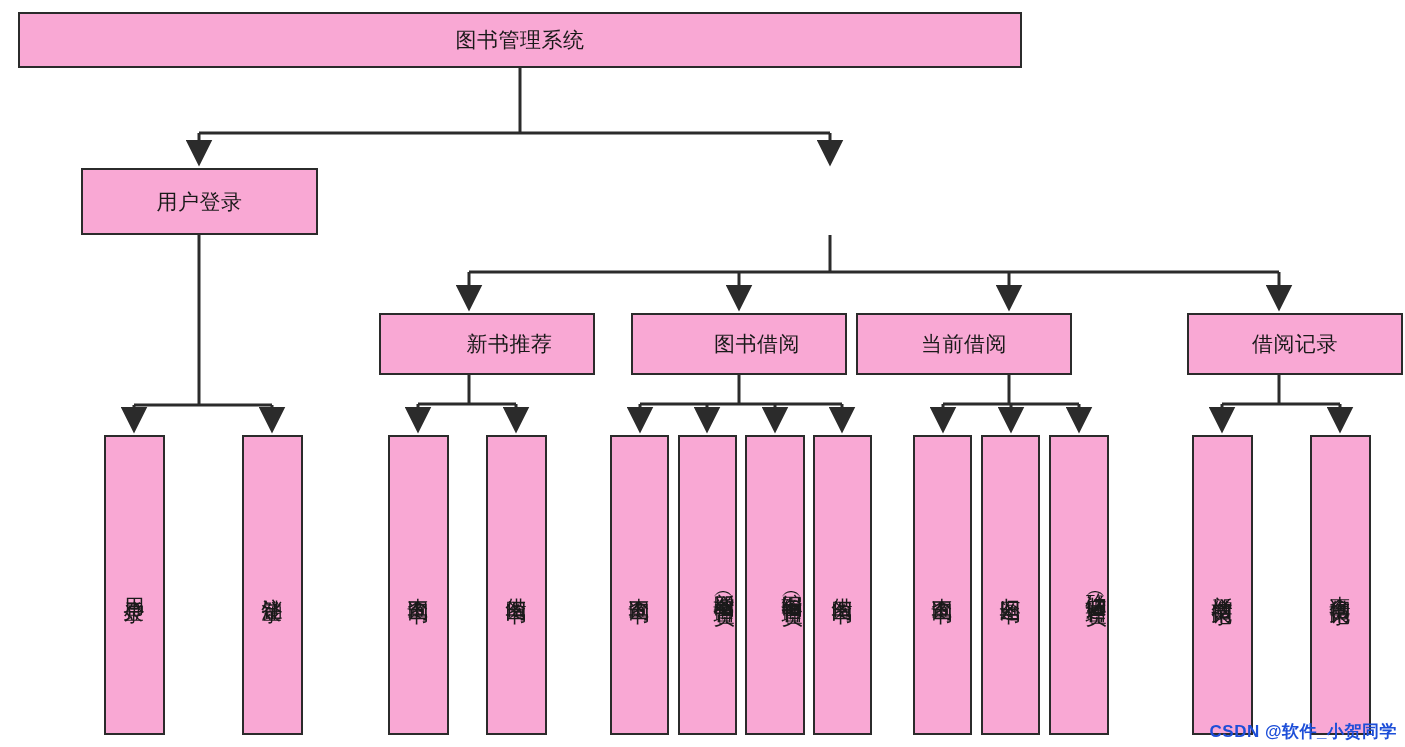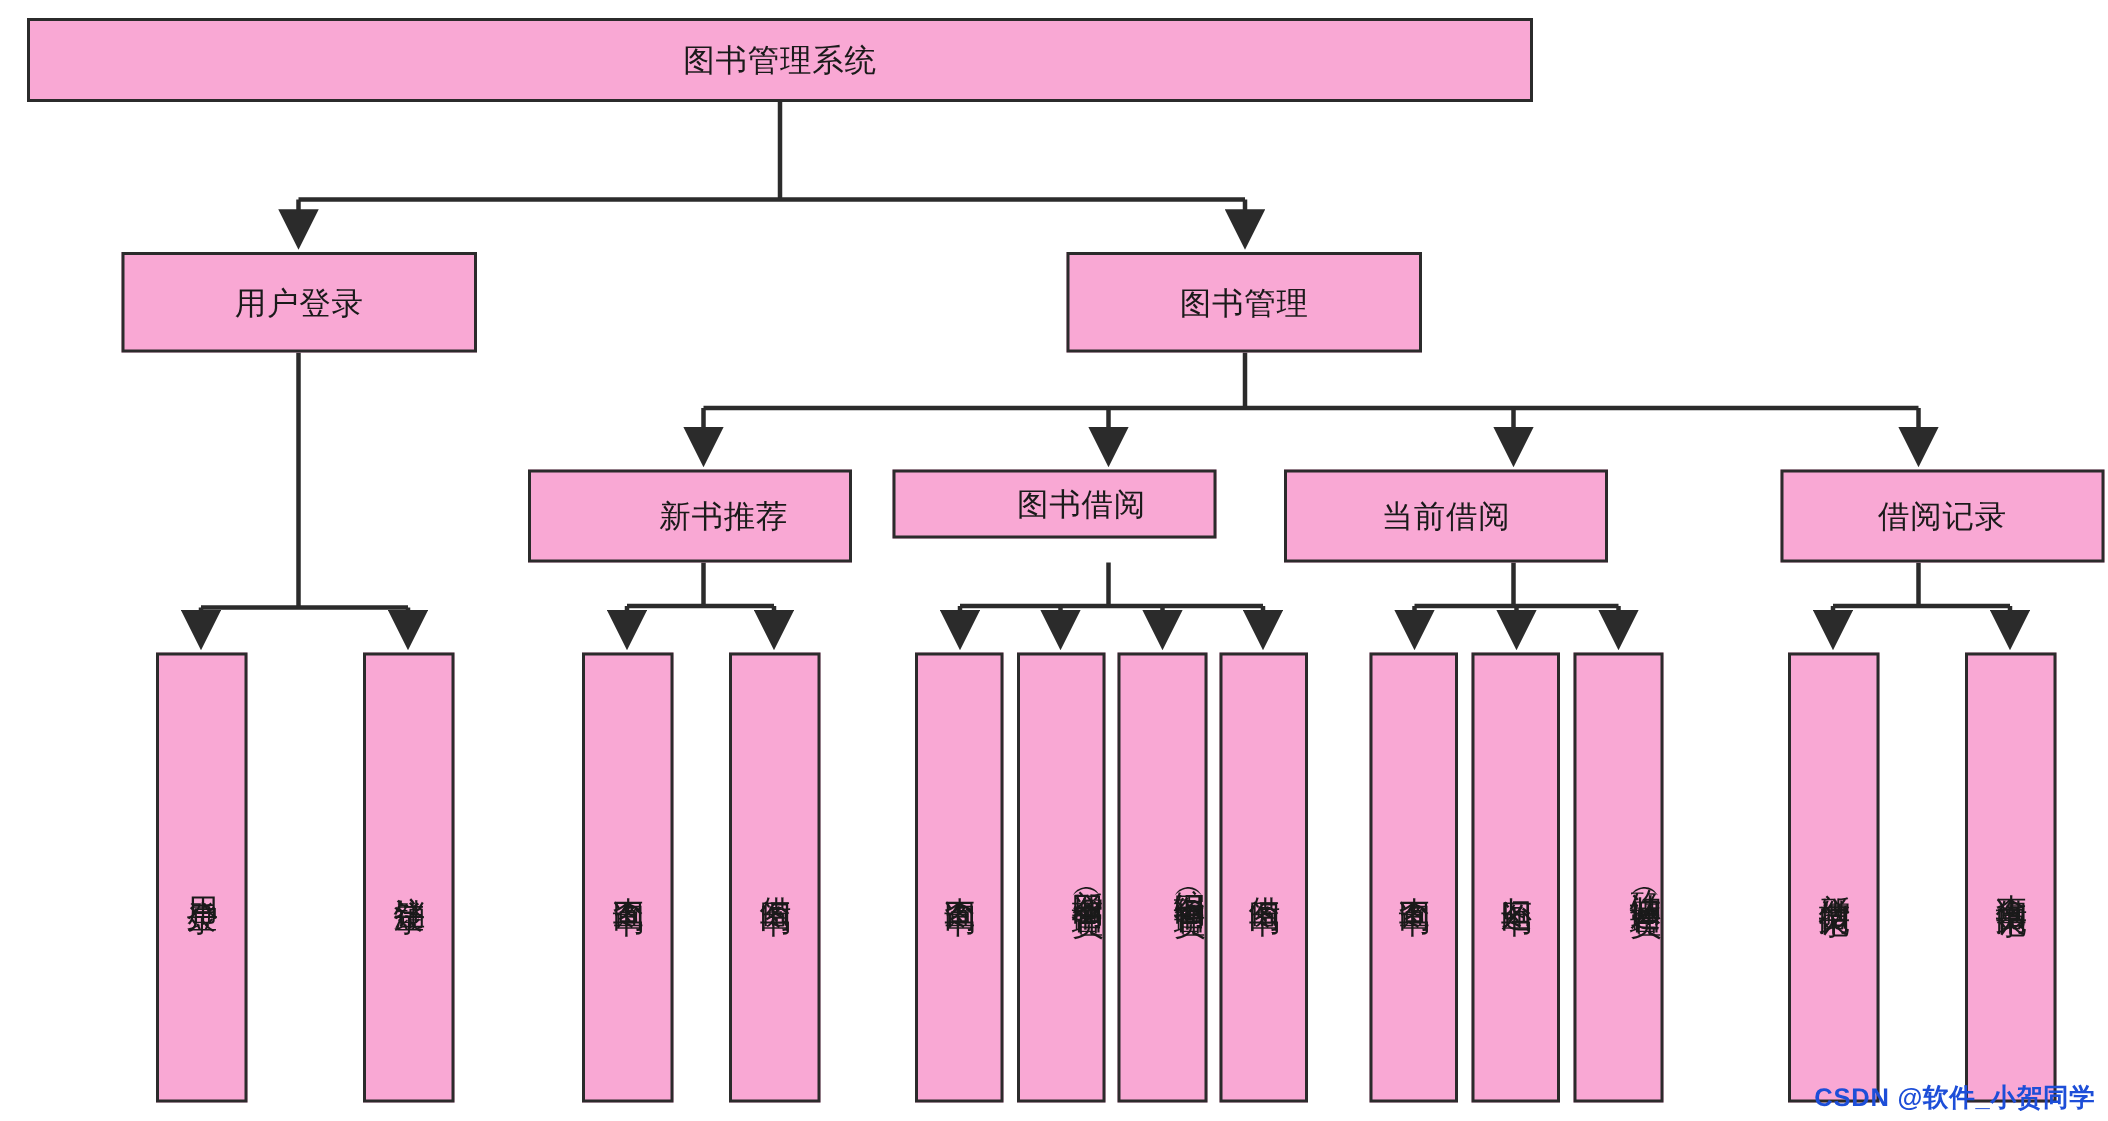--- a/index.html
+++ b/index.html
@@ -126,28 +126,25 @@
     </g>
   </svg>
 
   <div class="node horiz" style="left:18px; top:12px; width:1004px; height:56px;">
     <span>图书管理系统</span>
   </div>
 
   <div class="node horiz" style="left:81px; top:168px; width:237px; height:67px;">
     <span>用户登录</span>
   </div>
-  <div class="node horiz" style="left:711px; top:168px; width:237px; height:67px;">
-    <span>图书管理</span>
-  </div>
 
-  <div class="node horiz" style="left:352px; top:313px; width:216px; height:62px;padding-left:45px;">
+  <div class="node horiz" style="left:379px; top:313px; width:216px; height:62px;padding-left:45px;">
     <span>新书推荐</span>
   </div>
-  <div class="node horiz" style="left:595px; top:313px; width:216px; height:46px;padding-left:36px;">
+  <div class="node horiz" style="left:631px; top:313px; width:216px; height:62px;padding-left:36px;">
     <span>图书借阅</span>
   </div>
   <div class="node horiz" style="left:856px; top:313px; width:216px; height:62px;">
     <span>当前借阅</span>
   </div>
   <div class="node horiz" style="left:1171px; top:313px; width:216px; height:62px;margin-left:16px;">
     <span>借阅记录</span>
   </div>
 
   <div class="node vert midalign" style="left:104px; top:435px; width:61px; height:300px;">

